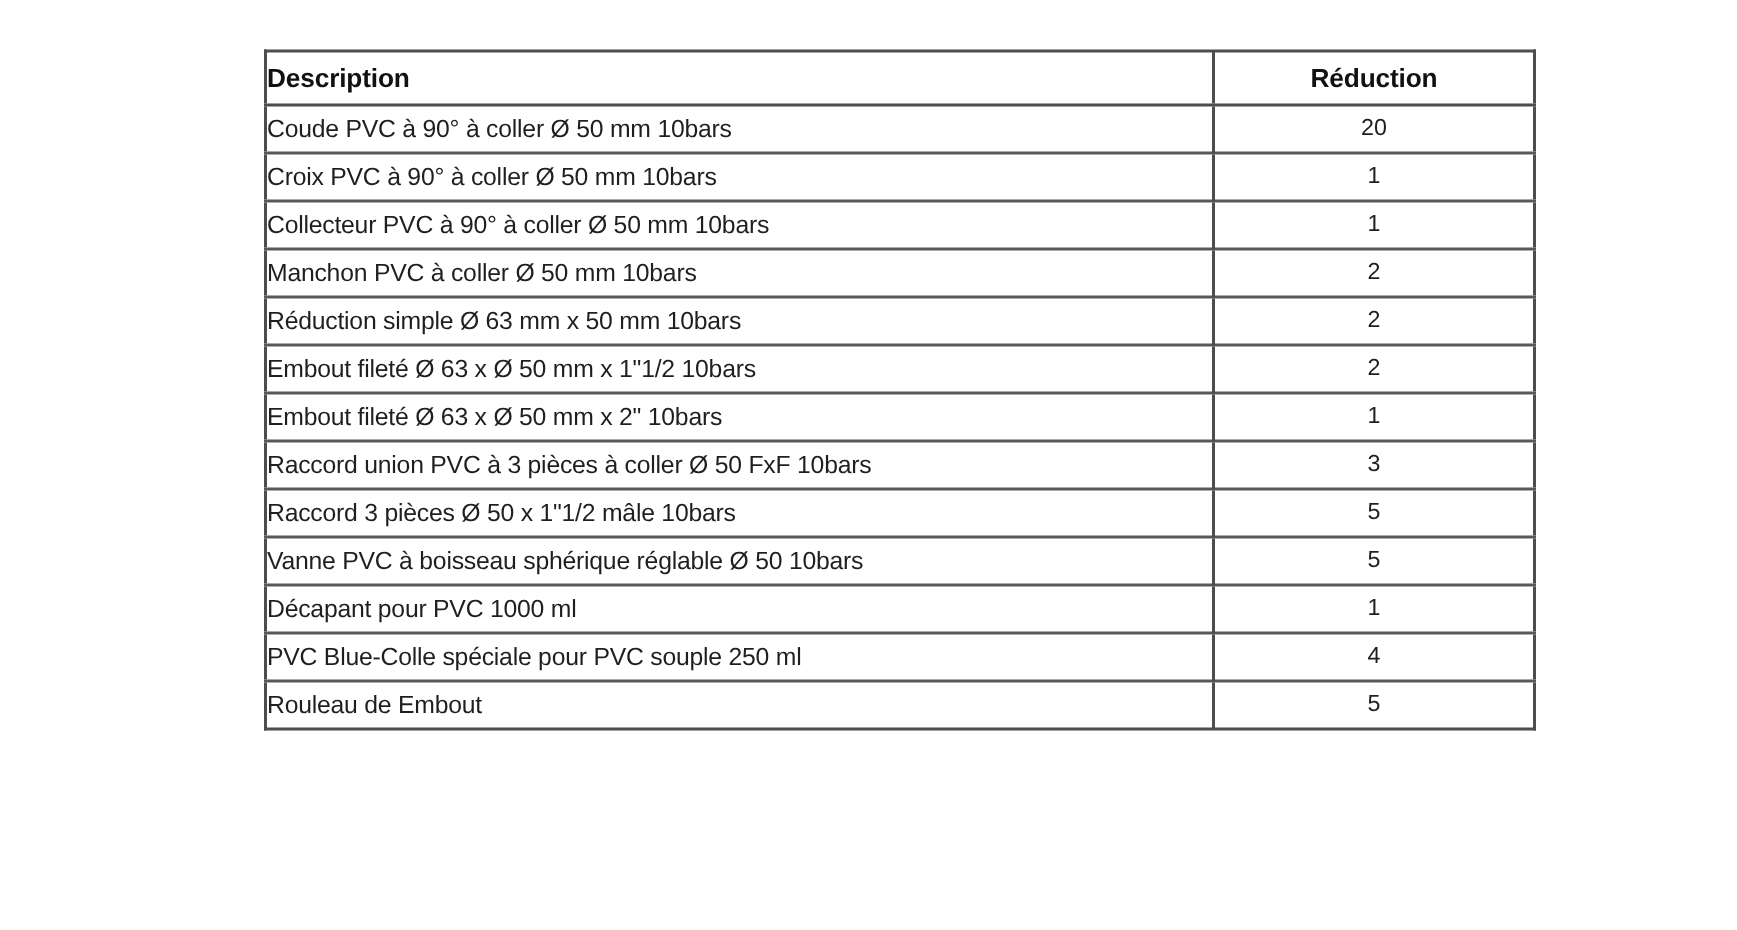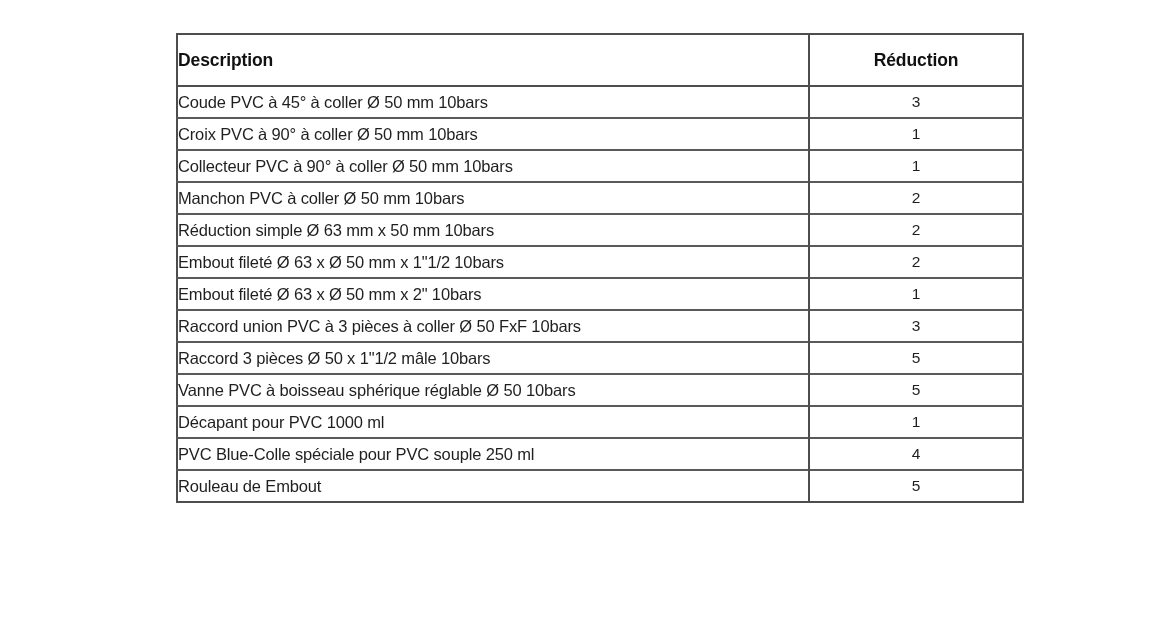--- a/index.html
+++ b/index.html
@@ -48,21 +48,21 @@
   }
 
   
   #parts-table tbody tr td {
     border-top: 2px solid #595959;
   }
   #parts-table thead tr th {
     border-bottom: 2px solid #4d4d4d;
   }
 
-  .hdr-row { height: 52px; border-radius: 16px; }
+  .hdr-row { height: 36px; border-radius: 16px; }
   .body-row { height: 32px; }
 
   th.desc, td.desc {
     text-align: left;
     padding-left: 17px;
     padding-right: 8px;
   }
   th.qty, td.qty {
     text-align: center;
     padding-left: 6px;
@@ -99,22 +99,22 @@
       <col class="c-qty">
     </colgroup>
     <thead>
       <tr class="hdr-row">
         <th class="desc">Description</th>
         <th class="qty">Réduction</th>
       </tr>
     </thead>
     <tbody id="table-body">
         <tr class="body-row">
-          <td class="desc">Coude PVC à 45° à coller Ø 50 mm  10bars</td>
-          <td class="qty">3</td>
+          <td class="desc">Coude PVC à 90° à coller Ø 50 mm  10bars</td>
+          <td class="qty">20</td>
         </tr>
         <tr class="body-row">
           <td class="desc">Croix PVC à 90° à coller Ø 50 mm  10bars</td>
           <td class="qty">1</td>
         </tr>
         <tr class="body-row">
           <td class="desc">Collecteur PVC à 90° à coller Ø 50 mm  10bars</td>
           <td class="qty">1</td>
         </tr>
         <tr class="body-row">

